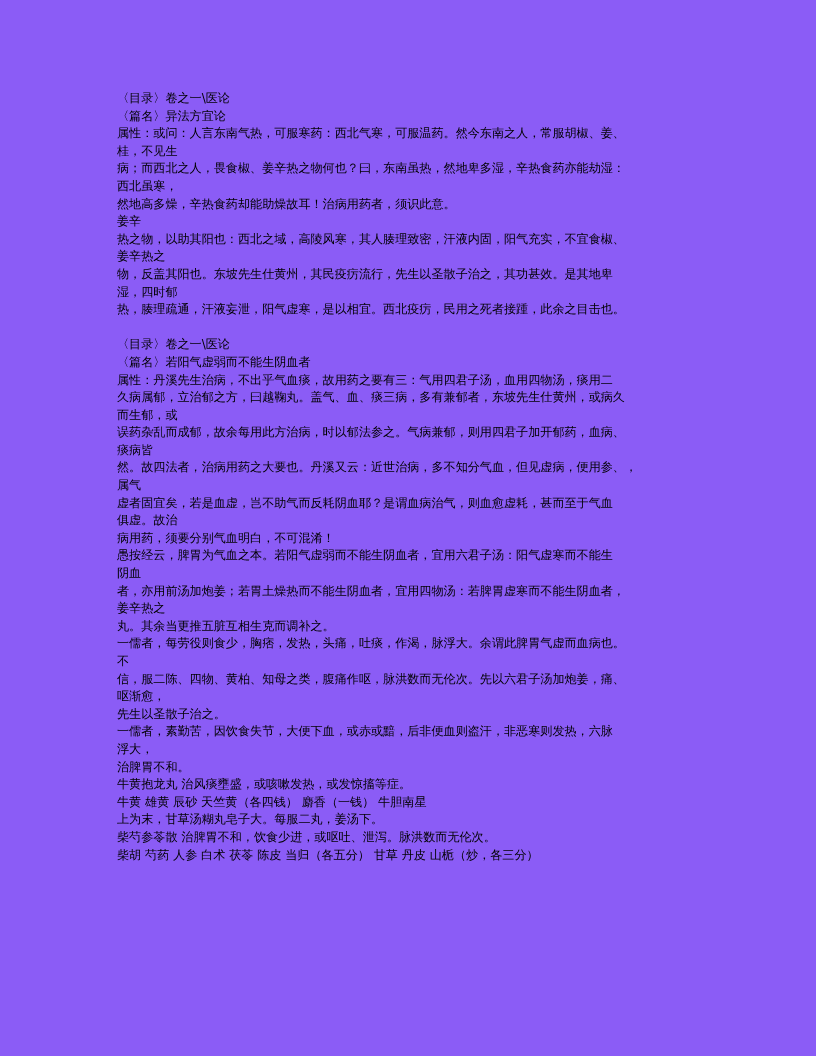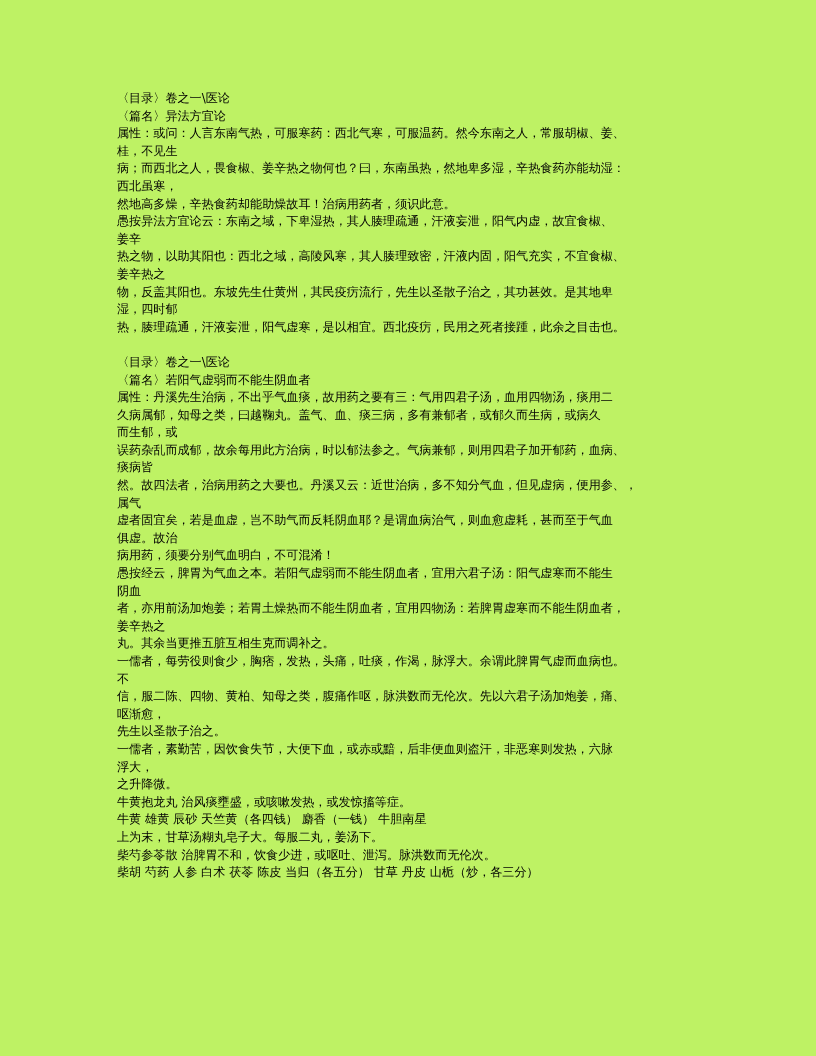--- a/index.html
+++ b/index.html
@@ -4,21 +4,21 @@
 <style>
   html, body {
     margin: 0;
     padding: 0;
     background: #ffffff;
   }
   .page {
     position: relative;
     width: 816px;
     height: 1056px;
-    background: #bef264;
+    background: #8b5cf6;
     overflow: hidden;
     box-sizing: border-box;
   }
   .text-column {
     position: absolute;
     left: 117px;
     top: 90px;
     width: 600px;
   }
   .doc-line {
@@ -41,52 +41,51 @@
 
 <div class="page">
   <div class="text-column" id="text-column">
       <div class="doc-line">〈目录〉卷之一\医论</div>
       <div class="doc-line">〈篇名〉异法方宜论</div>
       <div class="doc-line">属性：或问：人言东南气热，可服寒药：西北气寒，可服温药。然今东南之人，常服胡椒、姜、</div>
       <div class="doc-line">桂，不见生</div>
       <div class="doc-line">病；而西北之人，畏食椒、姜辛热之物何也？曰，东南虽热，然地卑多湿，辛热食药亦能劫湿：</div>
       <div class="doc-line">西北虽寒，</div>
       <div class="doc-line">然地高多燥，辛热食药却能助燥故耳！治病用药者，须识此意。</div>
-      <div class="doc-line">愚按异法方宜论云：东南之域，下卑湿热，其人腠理疏通，汗液妄泄，阳气内虚，故宜食椒、</div>
       <div class="doc-line">姜辛</div>
       <div class="doc-line">热之物，以助其阳也：西北之域，高陵风寒，其人腠理致密，汗液内固，阳气充实，不宜食椒、</div>
       <div class="doc-line">姜辛热之</div>
       <div class="doc-line">物，反盖其阳也。东坡先生仕黄州，其民疫疠流行，先生以圣散子治之，其功甚效。是其地卑</div>
       <div class="doc-line">湿，四时郁</div>
       <div class="doc-line">热，腠理疏通，汗液妄泄，阳气虚寒，是以相宜。西北疫疠，民用之死者接踵，此余之目击也。</div>
       <div class="section-gap"></div>
       <div class="doc-line">〈目录〉卷之一\医论</div>
       <div class="doc-line">〈篇名〉若阳气虚弱而不能生阴血者</div>
       <div class="doc-line">属性：丹溪先生治病，不出乎气血痰，故用药之要有三：气用四君子汤，血用四物汤，痰用二</div>
-      <div class="doc-line">久病属郁，知母之类，曰越鞠丸。盖气、血、痰三病，多有兼郁者，或郁久而生病，或病久</div>
+      <div class="doc-line">久病属郁，立治郁之方，曰越鞠丸。盖气、血、痰三病，多有兼郁者，东坡先生仕黄州，或病久</div>
       <div class="doc-line">而生郁，或</div>
       <div class="doc-line">误药杂乱而成郁，故余每用此方治病，时以郁法参之。气病兼郁，则用四君子加开郁药，血病、</div>
       <div class="doc-line">痰病皆</div>
       <div class="doc-line">然。故四法者，治病用药之大要也。丹溪又云：近世治病，多不知分气血，但见虚病，便用参、，</div>
       <div class="doc-line">属气</div>
       <div class="doc-line">虚者固宜矣，若是血虚，岂不助气而反耗阴血耶？是谓血病治气，则血愈虚耗，甚而至于气血</div>
       <div class="doc-line">俱虚。故治</div>
       <div class="doc-line">病用药，须要分别气血明白，不可混淆！</div>
       <div class="doc-line">愚按经云，脾胃为气血之本。若阳气虚弱而不能生阴血者，宜用六君子汤：阳气虚寒而不能生</div>
       <div class="doc-line">阴血</div>
       <div class="doc-line">者，亦用前汤加炮姜；若胃土燥热而不能生阴血者，宜用四物汤：若脾胃虚寒而不能生阴血者，</div>
       <div class="doc-line">姜辛热之</div>
       <div class="doc-line">丸。其余当更推五脏互相生克而调补之。</div>
       <div class="doc-line">一儒者，每劳役则食少，胸痞，发热，头痛，吐痰，作渴，脉浮大。余谓此脾胃气虚而血病也。</div>
       <div class="doc-line">不</div>
       <div class="doc-line">信，服二陈、四物、黄柏、知母之类，腹痛作呕，脉洪数而无伦次。先以六君子汤加炮姜，痛、</div>
       <div class="doc-line">呕渐愈，</div>
       <div class="doc-line">先生以圣散子治之。</div>
       <div class="doc-line">一儒者，素勤苦，因饮食失节，大便下血，或赤或黯，后非便血则盗汗，非恶寒则发热，六脉</div>
       <div class="doc-line">浮大，</div>
-      <div class="doc-line">之升降微。</div>
+      <div class="doc-line">治脾胃不和。</div>
       <div class="doc-line">牛黄抱龙丸 治风痰壅盛，或咳嗽发热，或发惊搐等症。</div>
       <div class="doc-line">牛黄 雄黄 辰砂 天竺黄（各四钱） 麝香（一钱） 牛胆南星</div>
       <div class="doc-line">上为末，甘草汤糊丸皂子大。每服二丸，姜汤下。</div>
       <div class="doc-line">柴芍参苓散 治脾胃不和，饮食少进，或呕吐、泄泻。脉洪数而无伦次。</div>
       <div class="doc-line">柴胡 芍药 人参 白术 茯苓 陈皮 当归（各五分） 甘草 丹皮 山栀（炒，各三分）</div>
     </div>
 </div>
 
 </body></html>

